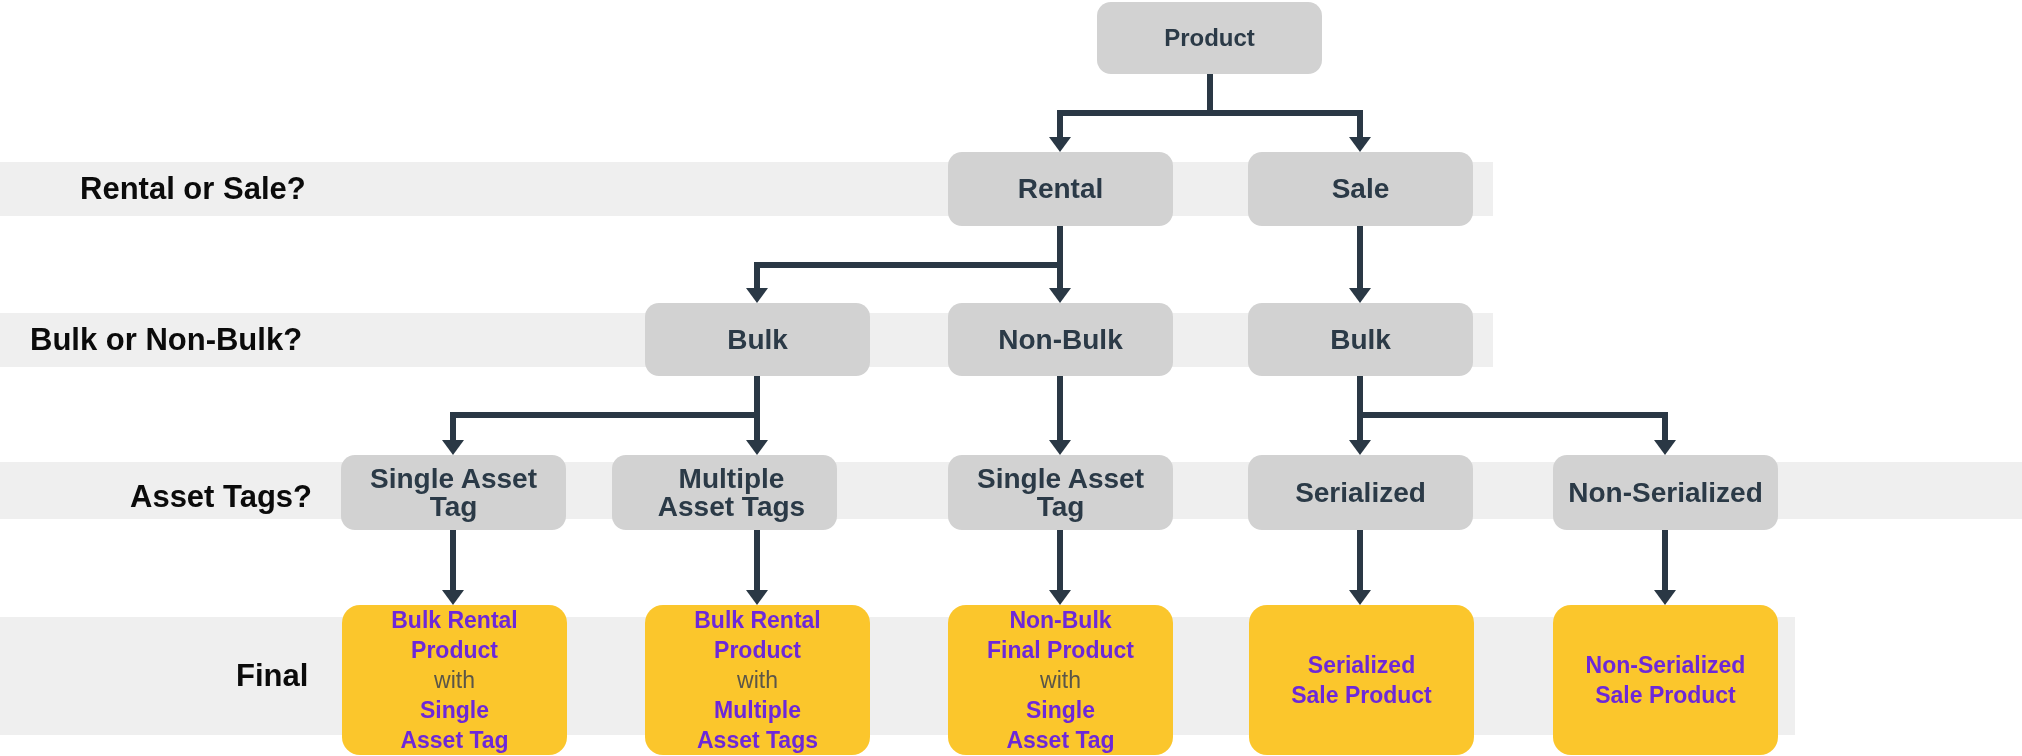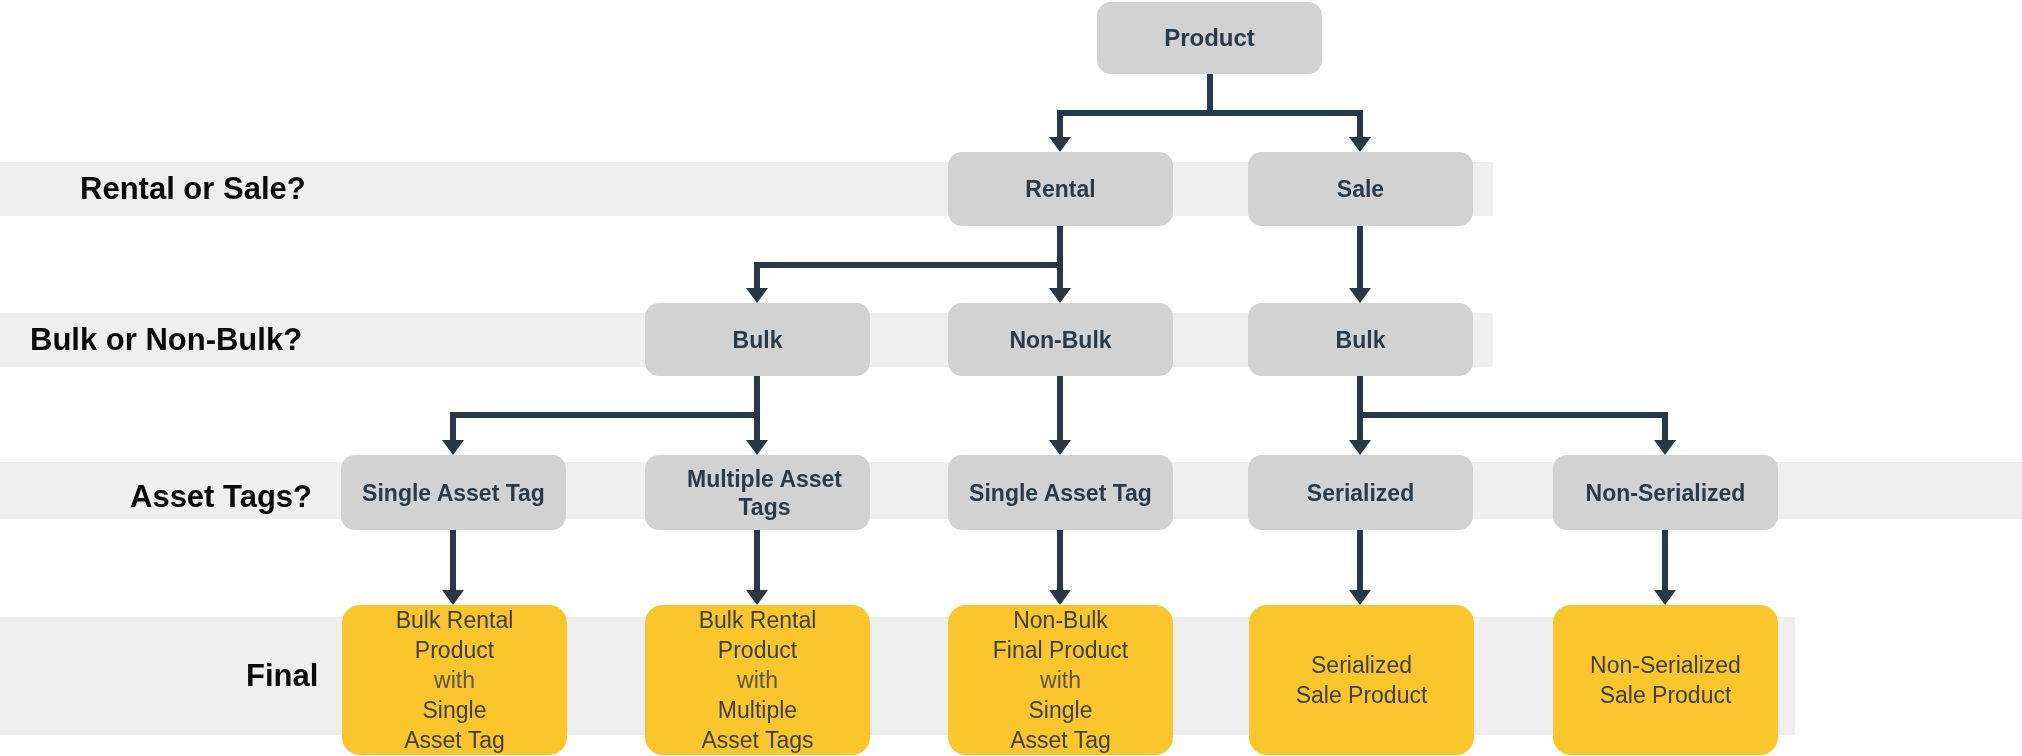--- a/index.html
+++ b/index.html
@@ -4,48 +4,48 @@
 <style>
   html,body{margin:0;padding:0;background:#ffffff;}
   body{font-family:"Liberation Sans",sans-serif;}
   #canvas{position:relative;width:2022px;height:756px;background:#ffffff;overflow:hidden;}
 
   .band{position:absolute;left:0;background:#EFEFEF;}
   .q{position:absolute;color:#0B0B0B;font-weight:700;font-size:31px;display:flex;align-items:center;white-space:nowrap;}
 
   .node{position:absolute;width:225px;background:#D2D2D2;border-radius:14px;
         display:flex;align-items:center;justify-content:center;text-align:center;
-        color:#2B3A47;font-weight:700;font-size:23px;line-height:28px;padding:0 14px;box-sizing:border-box;}
+        color:#2B3A47;font-weight:700;font-size:28px;line-height:28px;padding:0 14px;box-sizing:border-box;}
   .node.root{font-size:24px;}
 
   .final{position:absolute;width:225px;height:150px;top:605px;background:#FBC62C;border-radius:18px;
          display:flex;flex-direction:column;align-items:center;justify-content:center;text-align:center;
          font-size:23px;line-height:30px;box-sizing:border-box;}
-  .fl{color:#404040;font-weight:400;}
+  .fl{color:#6d28d9;font-weight:700;}
   .fl.w{color:#5B5648;font-weight:400;}
 
   .vline{position:absolute;width:6px;background:#2A3845;}
   .hline{position:absolute;height:6px;background:#2A3845;}
   .arrow{position:absolute;width:0;height:0;border-left:11px solid transparent;
          border-right:11px solid transparent;border-top:15px solid #2A3845;}
 </style>
 </head>
 <body>
 
 <div id="canvas">
 
   <div class="band" style="top:162px;width:1493px;height:54px;"></div>
   <div class="band" style="top:313px;width:1493px;height:54px;"></div>
   <div class="band" style="top:462px;width:2022px;height:57px;"></div>
   <div class="band" style="top:617px;width:1795px;height:118px;"></div>
 
   <div class="q" style="left:80px;top:162px;height:54px;text-align:center;">Rental or Sale?</div>
   <div class="q" style="left:30px;top:313px;height:54px;">Bulk or Non-Bulk?</div>
   <div class="q" style="left:130px;top:462px;height:70px;">Asset Tags?</div>
-  <div class="q" style="left:246px;top:617px;height:118px;">Final</div>
+  <div class="q" style="left:236px;top:617px;height:118px;">Final</div>
 
   <div class="vline" style="left:1207px;top:74px;height:42px;"></div>
   <div class="hline" style="left:1057px;top:110px;width:306px;"></div>
   <div class="vline" style="left:1057px;top:110px;height:29px;"></div>
   <div class="arrow" style="left:1049px;top:137px;"></div>
   <div class="vline" style="left:1357px;top:110px;height:29px;"></div>
   <div class="arrow" style="left:1349px;top:137px;"></div>
 
   <div class="vline" style="left:1057px;top:226px;height:64px;"></div>
   <div class="hline" style="left:754px;top:262px;width:309px;"></div>
@@ -85,21 +85,21 @@
   <div class="node root" style="left:1097px;top:2px;height:72px;">Product</div>
 
   <div class="node" style="left:948px;top:152px;height:74px;">Rental</div>
   <div class="node" style="left:1248px;top:152px;height:74px;">Sale</div>
 
   <div class="node" style="left:645px;top:303px;height:73px;">Bulk</div>
   <div class="node" style="left:948px;top:303px;height:73px;">Non-Bulk</div>
   <div class="node" style="left:1248px;top:303px;height:73px;">Bulk</div>
 
   <div class="node" style="left:341px;top:455px;height:75px;">Single Asset Tag</div>
-  <div class="node" style="left:645px;top:455px;height:75px;padding-left:28px;">Multiple Asset Tags</div>
+  <div class="node" style="left:612px;top:455px;height:75px;padding-left:28px;">Multiple Asset Tags</div>
   <div class="node" style="left:948px;top:455px;height:75px;">Single Asset Tag</div>
   <div class="node" style="left:1248px;top:455px;height:75px;">Serialized</div>
   <div class="node" style="left:1553px;top:455px;height:75px;">Non-Serialized</div>
 
   <div class="final" style="left:342px;">
     <div class="fl">Bulk Rental</div>
     <div class="fl">Product</div>
     <div class="fl w">with</div>
     <div class="fl">Single</div>
     <div class="fl">Asset Tag</div>

